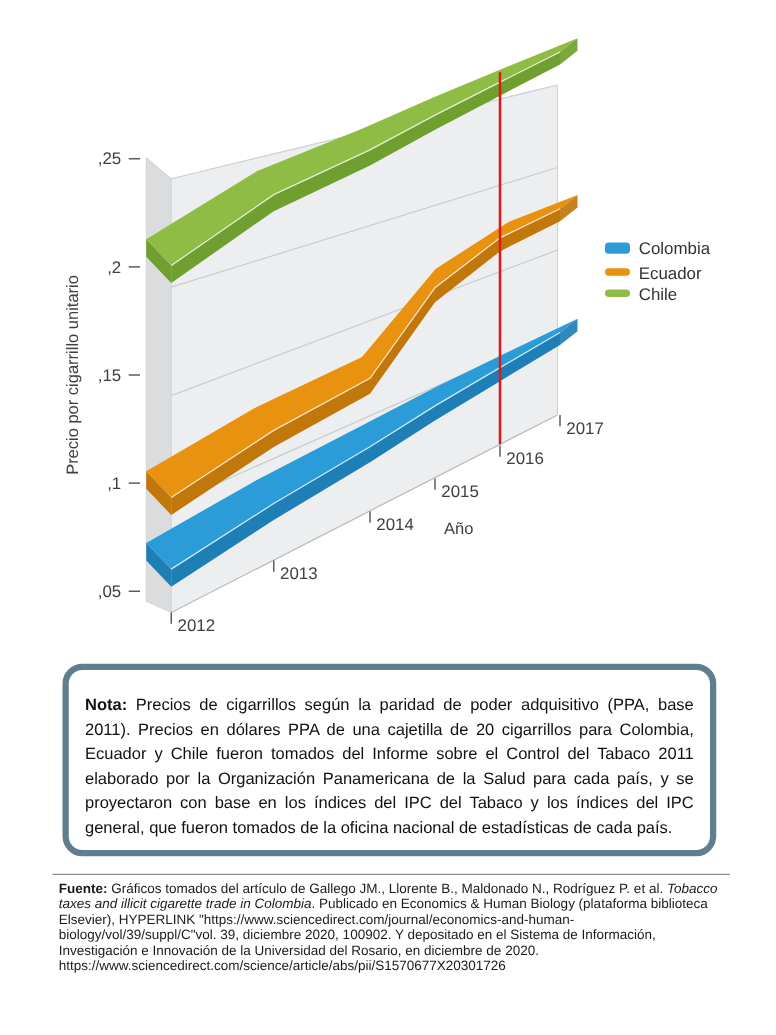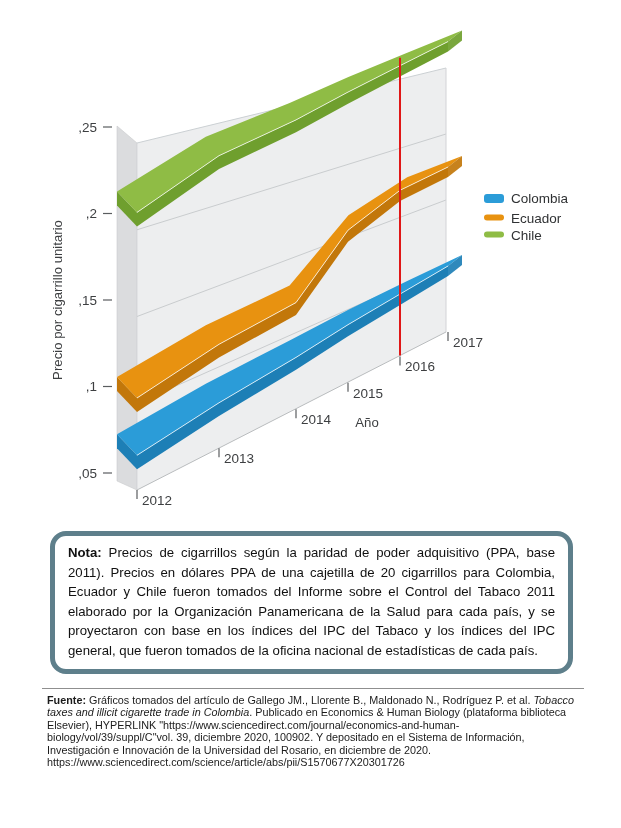--- a/index.html
+++ b/index.html
@@ -7,21 +7,21 @@
     width:621px;height:828px;background:#ffffff;
     font-family:"Liberation Sans", sans-serif;
     overflow:hidden;
   }
   #chart{display:block;}
   svg text{font-family:"Liberation Sans", sans-serif;}
   .notebox{
     margin:3px 48px 0 50px;
     border:5px solid #5E7F8B;
     border-radius:16px;
-    padding:7px 13px 8px 13px;
+    padding:18px 13px 8px 13px;
     background:#fff;
   }
   .notebox p{
     margin:0;
     font-size:13.2px;
     line-height:19.6px;
     text-align:justify;
     color:#111111;
   }
   .rule{

